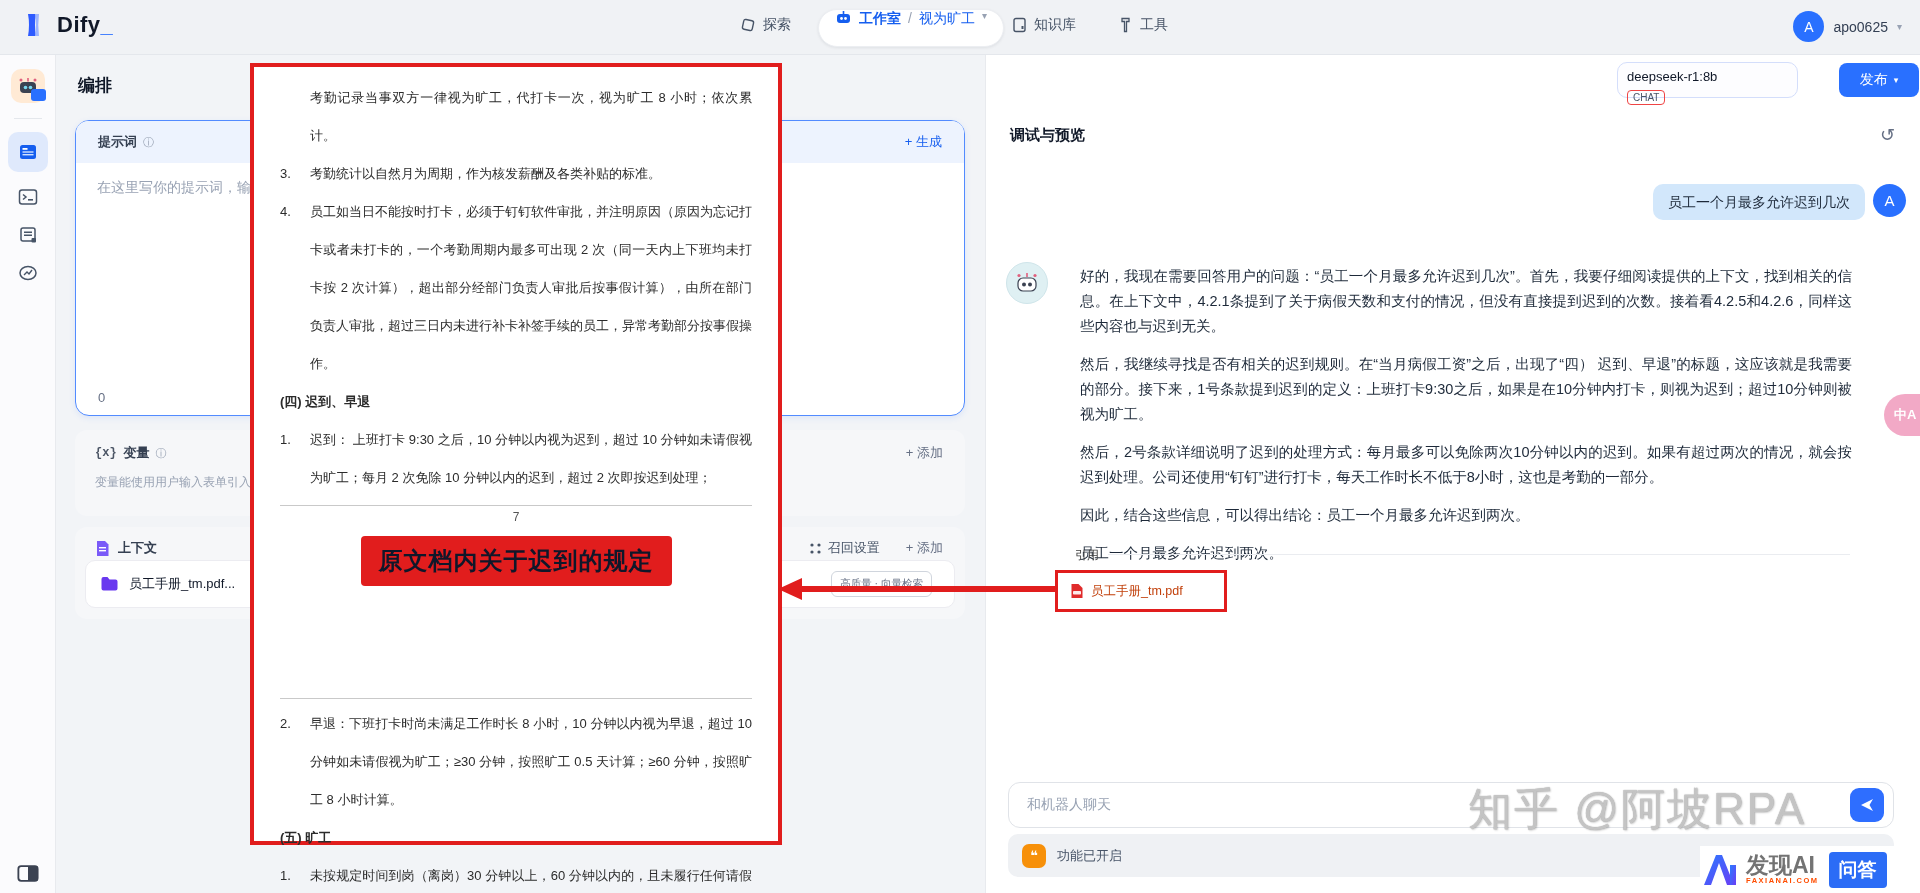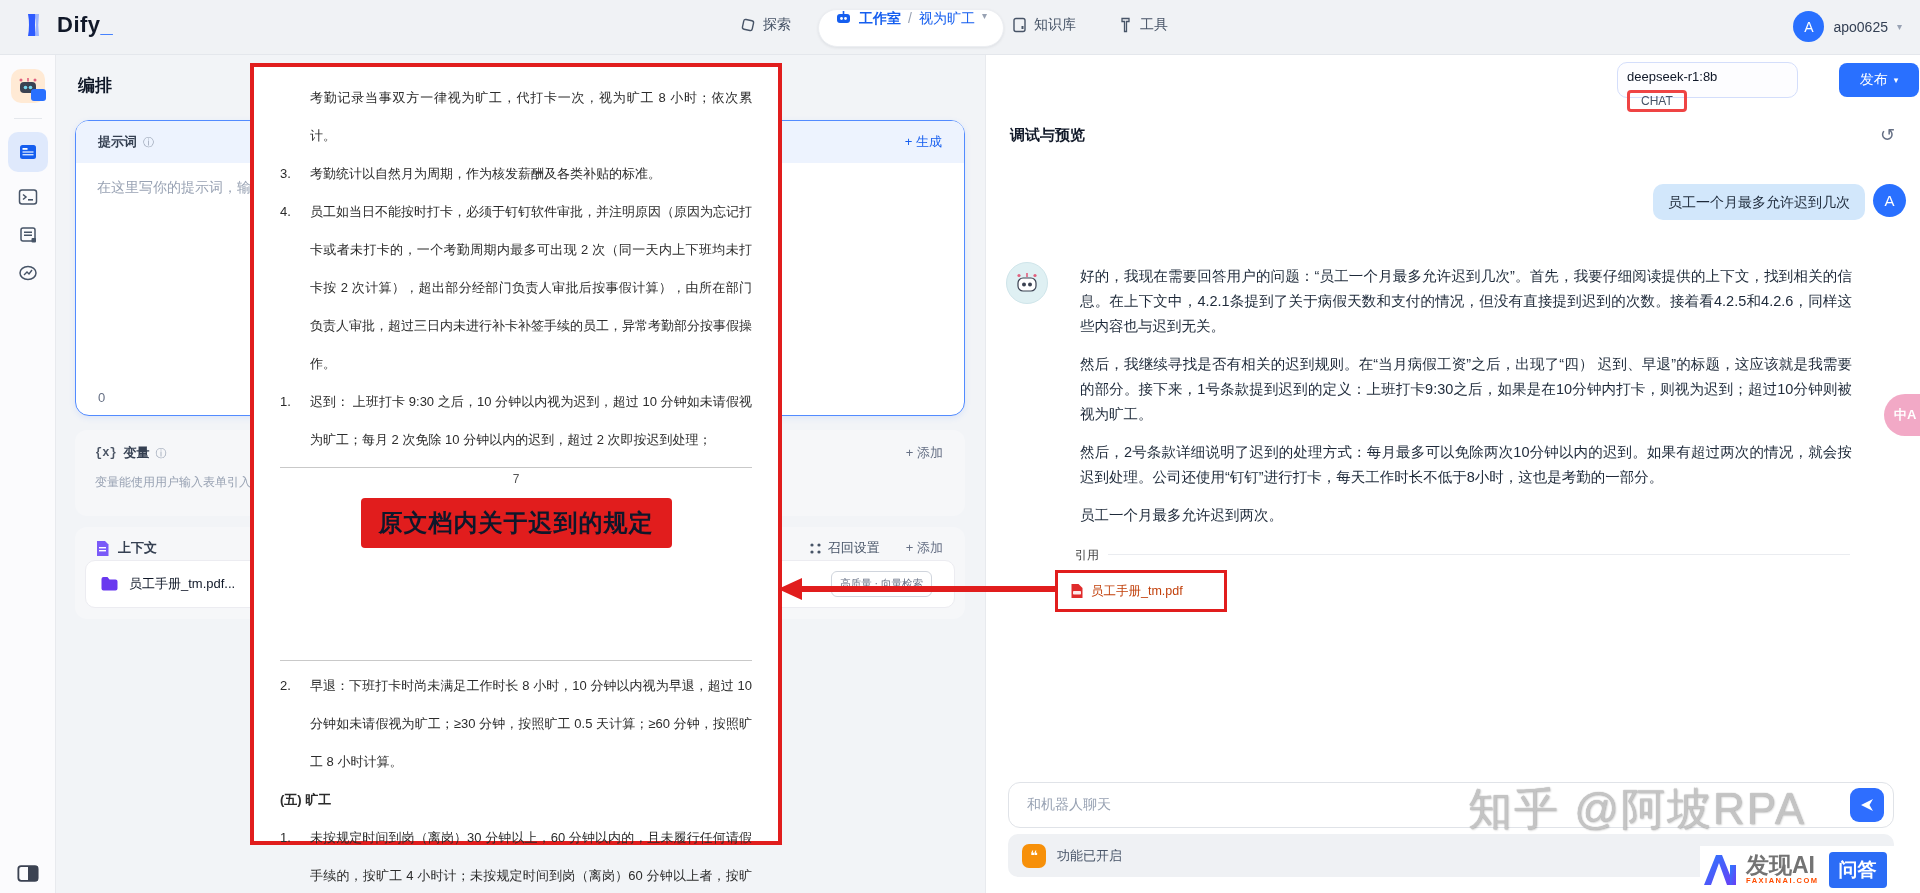--- a/index.html
+++ b/index.html
@@ -57,21 +57,21 @@
     display:flex;align-items:center;padding:0 14px;}
   .ctx-file-name{font-size:13px;color:#101828;margin-left:10px;}
   .ctx-badge{margin-left:auto;font-size:10.5px;color:#667085;border:1px solid #d0d5dd;background:#fff;border-radius:6px;
     padding:5px 8px;margin-right:8px;}
 
   
   .debug-panel{position:absolute;left:985px;top:55px;width:935px;height:838px;background:#fff;border-left:1px solid #e8eaee;}
   .model-pill{position:absolute;left:1617px;top:62px;width:181px;height:36px;background:#fdfdff;border:1px solid #d4defb;
     border-radius:10px;display:flex;align-items:flex-start;padding:0 9px;gap:6px;flex-direction:column;}
   .model-name{font-size:13px;color:#101828;}
-  .chat-badge{font-size:12px;color:#475467;border:3px solid #ef4444;border-radius:4px;padding:1px 11px;}
+  .chat-badge{font-size:10px;color:#475467;border:1px solid #ef4444;border-radius:4px;padding:1px 5px;}
   .pub-btn{position:absolute;left:1815px;top:63px;width:80px;height:34px;background:#2970ff;border-radius:8px;color:#fff;
     font-size:14px;display:flex;align-items:center;justify-content:center;gap:6px;margin-left:24px;}
   .debug-title{position:absolute;left:1010px;top:126px;font-size:15px;font-weight:bold;color:#101828;}
   .reset-ic{position:absolute;left:1880px;top:124px;font-size:18px;color:#667085;}
 
   .user-row{position:absolute;right:14px;top:184px;display:flex;align-items:flex-start;gap:8px;}
   .user-bubble{background:#d2e7fb;border-radius:10px;height:36px;line-height:36px;padding:0 15px;font-size:14px;color:#1d2939;}
   .user-avatar{width:33px;height:33px;border-radius:50%;background:#2970ff;color:#fff;font-size:15px;display:flex;align-items:center;justify-content:center;}
 
   .ai-avatar{position:absolute;left:1006px;top:262px;width:42px;height:42px;border-radius:50%;background:#dff0f3;
@@ -277,20 +277,21 @@
         <circle cx="16" cy="12.5" r="2" fill="#3b4252"></circle>
       <rect x="12.2" y="1" width="1.6" height="4" fill="#e0607e"></rect>
       <circle cx="5" cy="3.5" r="1.6" fill="#e0607e"></circle>
         <circle cx="21" cy="3.5" r="1.6" fill="#e0607e"></circle>
     </svg>
   </div>
   <div class="ai-text">
       <p class="ai-p">好的，我现在需要回答用户的问题：“员工一个月最多允许迟到几次”。首先，我要仔细阅读提供的上下文，找到相关的信息。在上下文中，4.2.1条提到了关于病假天数和支付的情况，但没有直接提到迟到的次数。接着看4.2.5和4.2.6，同样这些内容也与迟到无关。</p>
       <p class="ai-p">然后，我继续寻找是否有相关的迟到规则。在“当月病假工资”之后，出现了“四） 迟到、早退”的标题，这应该就是我需要的部分。接下来，1号条款提到迟到的定义：上班打卡9:30之后，如果是在10分钟内打卡，则视为迟到；超过10分钟则被视为旷工。</p>
       <p class="ai-p">然后，2号条款详细说明了迟到的处理方式：每月最多可以免除两次10分钟以内的迟到。如果有超过两次的情况，就会按迟到处理。公司还使用“钉钉”进行打卡，每天工作时长不低于8小时，这也是考勤的一部分。</p>
+      <p class="ai-p">因此，结合这些信息，可以得出结论：员工一个月最多允许迟到两次。</p>
       <p class="ai-p">员工一个月最多允许迟到两次。</p>
     </div>
 
   <div class="cite-label">引用</div>
   <div class="cite-line"></div>
   <div class="cite-box">
     <svg width="14" height="16" viewBox="0 0 14 16">
       <path d="M1.5 1 h7 l4 4 v10 h-11 Z" fill="#e02b2b"></path>
       <rect x="3" y="8" width="8" height="3.6" rx="0.8" fill="#fff" opacity="0.9"></rect>
     </svg>
@@ -364,20 +365,23 @@
         <div class="doc-item doc-cont">
           <span class="doc-text">考勤记录当事双方一律视为旷工，代打卡一次，视为旷工 8 小时；依次累计。</span>
         </div>
         <div class="doc-item">
           <span class="doc-num">3.</span>
           <span class="doc-text">考勤统计以自然月为周期，作为核发薪酬及各类补贴的标准。</span>
         </div>
         <div class="doc-item">
           <span class="doc-num">4.</span>
           <span class="doc-text">员工如当日不能按时打卡，必须于钉钉软件审批，并注明原因（原因为忘记打卡或者未打卡的，一个考勤周期内最多可出现 2 次（同一天内上下班均未打卡按 2 次计算），超出部分经部门负责人审批后按事假计算），由所在部门负责人审批，超过三日内未进行补卡补签手续的员工，异常考勤部分按事假操作。</span>
+        </div>
+        <div class="doc-item doc-head">
+          <span class="doc-text">(四) 迟到、早退</span>
         </div>
         <div class="doc-item">
           <span class="doc-num">1.</span>
           <span class="doc-text">迟到： 上班打卡 9:30 之后，10 分钟以内视为迟到，超过 10 分钟如未请假视为旷工；每月 2 次免除 10 分钟以内的迟到，超过 2 次即按迟到处理；</span>
         </div>
       </div>
     <div class="doc-divider"></div>
     <div class="doc-page">7</div>
     <div class="doc-callout">原文档内关于迟到的规定</div>
     <div class="doc-spacer"></div>

